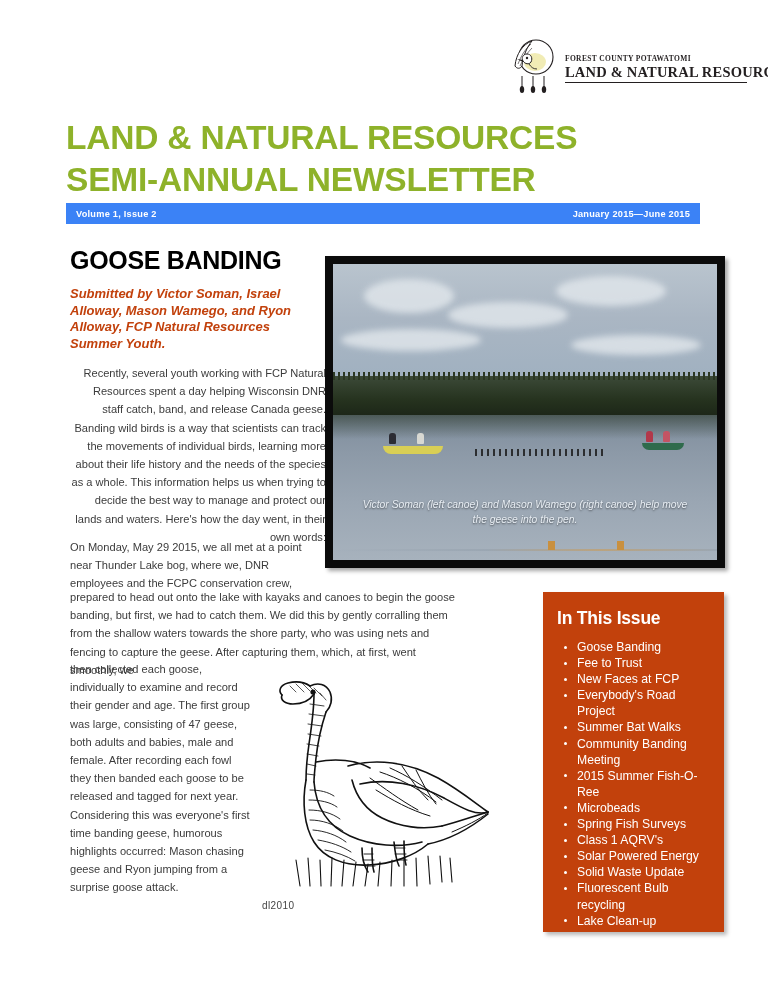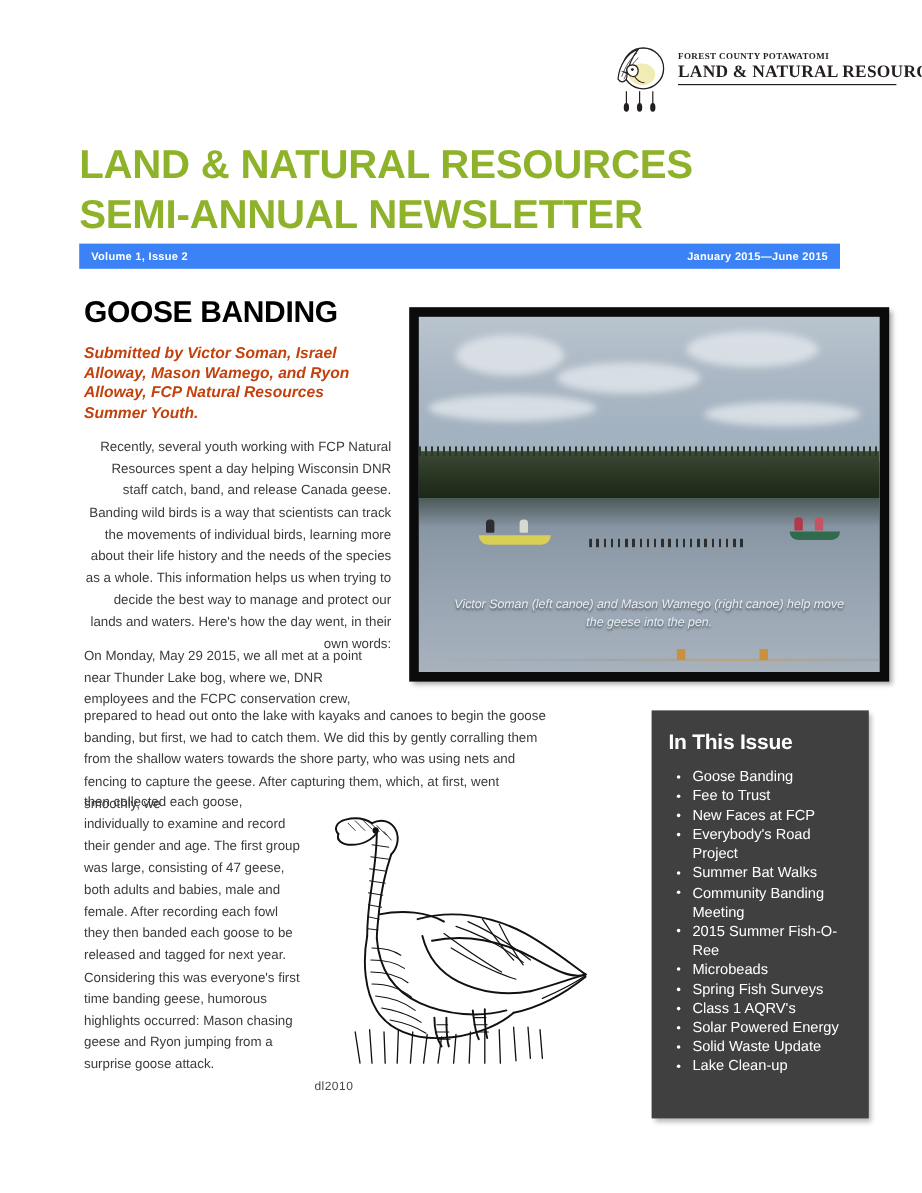--- a/index.html
+++ b/index.html
@@ -16,21 +16,21 @@
   }
 
   
   .logo-block {
     position: absolute;
     left: 509px;
     top: 36px;
     width: 228px;
     height: 58px;
     display: flex;
-    align-items: flex-start;
+    align-items: center;
   }
   .logo-mark {
     width: 52px;
     height: 58px;
     flex: none;
     position: relative;
   }
   .logo-text {
     margin-left: 4px;
     padding-top: 6px;
@@ -155,21 +155,21 @@
     top: 660px;
     width: 180px;
     font-size: 11.1px;
     line-height: 18.2px;
     color: #3b3b3b;
   }
 
   
   .photo-frame {
     position: absolute;
-    left: 341px;
+    left: 325px;
     top: 256px;
     width: 400px;
     height: 312px;
     background: #0b0b0b;
     box-sizing: border-box;
     padding: 8px;
     box-shadow: 3px 3px 4px rgba(0,0,0,0.35);
   }
   .photo-inner {
     position: relative;
@@ -276,21 +276,21 @@
     letter-spacing: 0.4px;
   }
 
   
   .issue-box {
     position: absolute;
     left: 543px;
     top: 592px;
     width: 181px;
     height: 340px;
-    background: #404040;
+    background: #c2410c;
     box-shadow: 3px 3px 4px rgba(0,0,0,0.28);
     box-sizing: border-box;
     padding: 16px 8px 10px 14px;
   }
   .issue-title {
     color: #ffffff;
     font-size: 17.5px;
     font-weight: bold;
     letter-spacing: -0.2px;
     margin-bottom: 10px;
@@ -482,15 +482,16 @@
       <li>New Faces at FCP</li>
       <li>Everybody's Road Project</li>
       <li>Summer Bat Walks</li>
       <li>Community Banding Meeting</li>
       <li>2015 Summer Fish-O-Ree</li>
       <li>Microbeads</li>
       <li>Spring Fish Surveys</li>
       <li>Class 1 AQRV's</li>
       <li>Solar Powered Energy</li>
       <li>Solid Waste Update</li>
+      <li>Fluorescent Bulb recycling</li>
       <li>Lake Clean-up</li>
     </ul>
 </div>
 
 </body></html>

